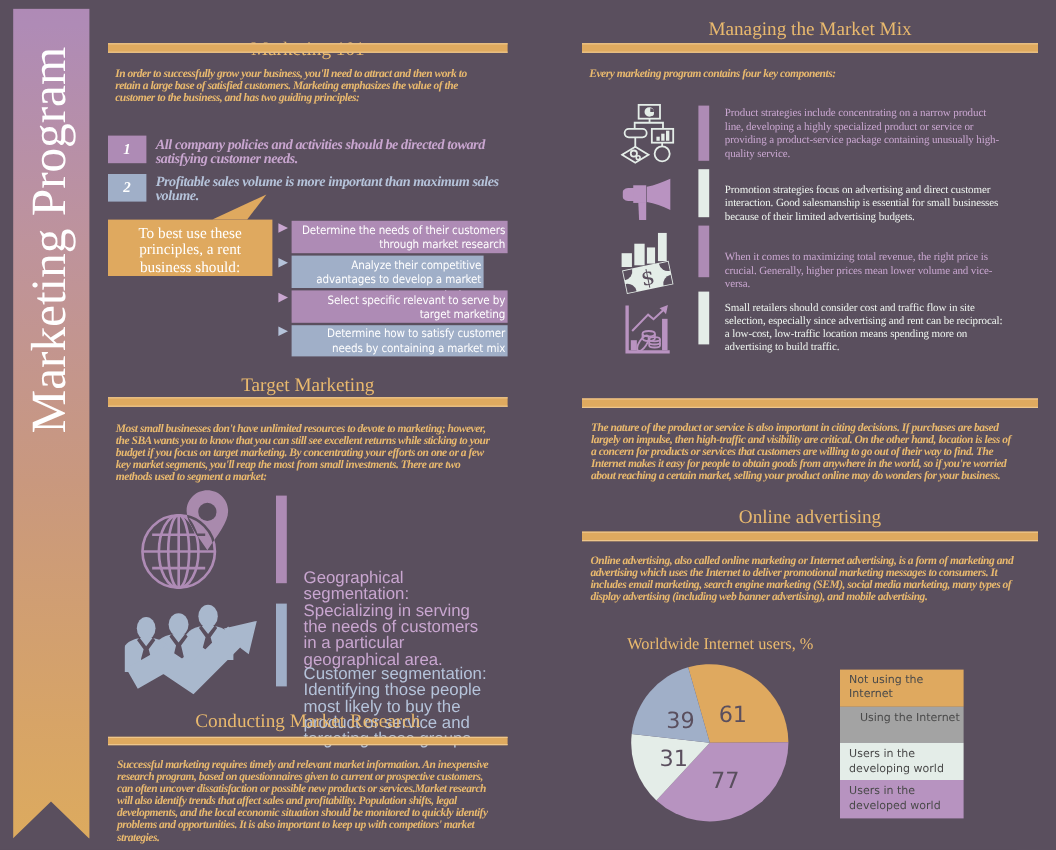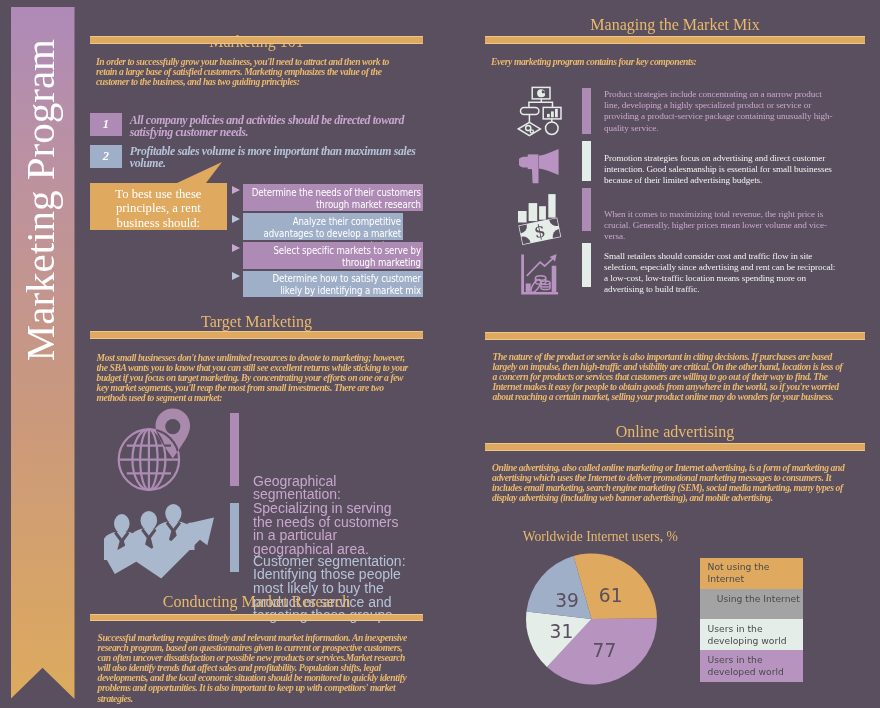--- a/index.html
+++ b/index.html
@@ -92,24 +92,24 @@
     </div>
   </div>
 
   <div class="abs steparrow" style="left:232px;top:185.5px;border-left-color:#c9a6d0;"></div>
   <div class="abs step" style="left:243px;top:184px;width:180px;height:26.5px;background:#ae8bb5;">Determine the needs of their customers through market research</div>
 
   <div class="abs steparrow" style="left:232px;top:214.5px;border-left-color:#b5c3da;"></div>
   <div class="abs step" style="left:243px;top:213px;width:160px;height:26.5px;background:#a0afc8;">Analyze their competitive advantages to develop a market strategy</div>
 
   <div class="abs steparrow" style="left:232px;top:243.5px;border-left-color:#c9a6d0;"></div>
-  <div class="abs step" style="left:243px;top:242px;width:180px;height:26.5px;background:#ae8bb5;">Select specific markets to serve by through marketing</div>
+  <div class="abs step" style="left:243px;top:242px;width:180px;height:26.5px;background:#ae8bb5;">Select specific relevant to serve by target marketing</div>
 
   <div class="abs steparrow" style="left:232px;top:272px;border-left-color:#b5c3da;"></div>
-  <div class="abs step" style="left:243px;top:270.5px;width:180px;height:26.5px;background:#a0afc8;">Determine how to satisfy customer likely by identifying a market mix</div>
+  <div class="abs step" style="left:243px;top:270.5px;width:180px;height:26.5px;background:#a0afc8;">Determine how to satisfy customer needs by containing a market mix</div>
 
   <div class="abs sect-title" style="left:90px;top:312px;width:333px;">Target Marketing</div>
   <div class="abs rule" style="left:90px;top:331.4px;width:333px;"></div>
   <div class="abs para" style="left:96.5px;top:352.5px;width:313px;">Most small businesses don't have unlimited resources to devote to marketing; however, the SBA wants you to know that you can still see excellent returns while sticking to your budget if you focus on target marketing. By concentrating your efforts on one or a few key market segments, you'll reap the most from small investments. There are two methods used to segment a market:</div>
 
   <svg class="abs" style="left:117px;top:407px;" width="78" height="86" viewBox="0 0 78 86">
     <defs>
       <g id="globe-lines">
         <circle cx="31.9" cy="52.6" r="30.2"></circle>
         <ellipse cx="31.9" cy="52.6" rx="8.7" ry="30.2"></ellipse>

